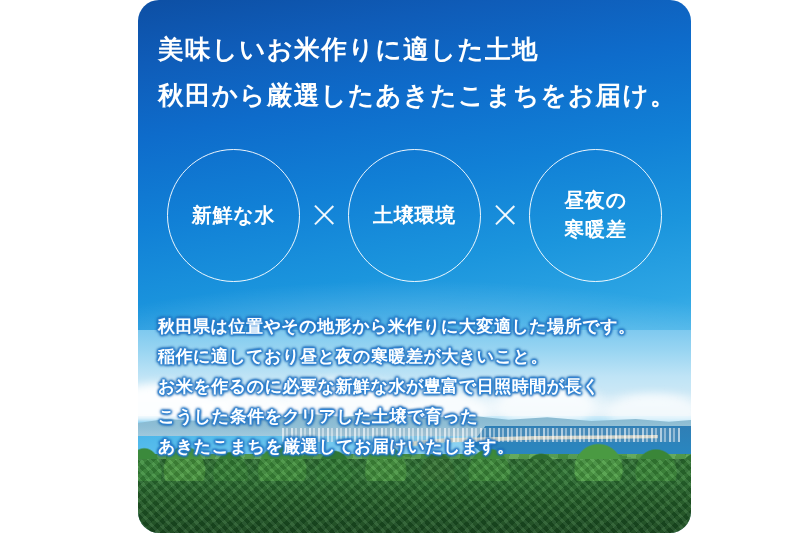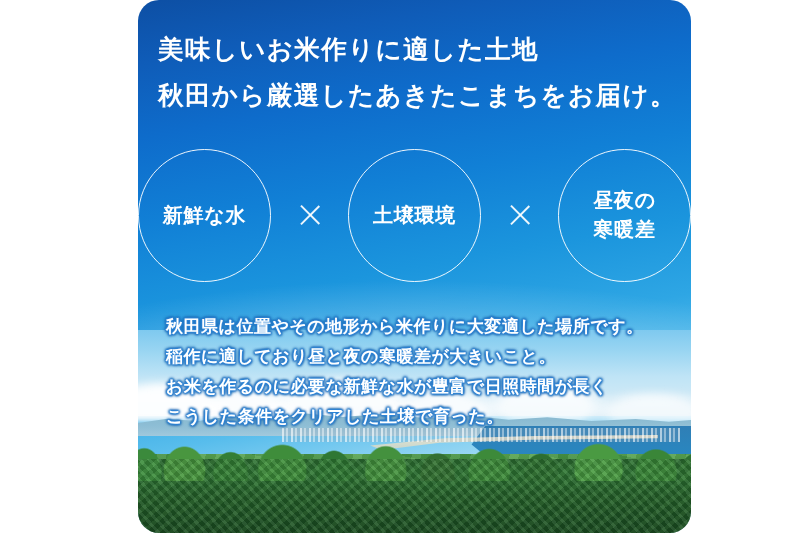--- a/index.html
+++ b/index.html
@@ -229,21 +229,21 @@
 
   
   .circles {
     position: absolute;
     left: 0;
     top: 148px;
     width: 553px;
     height: 134px;
     display: flex;
     align-items: center;
-    justify-content: space-between;
+    justify-content: center;
   }
   .circle {
     width: 133px;
     height: 133px;
     flex: 0 0 133px;
     border: 1.4px solid rgba(255,255,255,.92);
     border-radius: 50%;
     display: flex;
     align-items: center;
     justify-content: center;
@@ -290,21 +290,21 @@
        0 0 2px #2f86d8,
        1px 0 2px #2f86d8,
       -1px 0 2px #2f86d8,
        0 1px 2px #2f86d8,
        0 -1px 2px #2f86d8,
        1px 1px 3px rgba(20,90,160,.95),
       -1px 1px 3px rgba(20,90,160,.95),
        1px -1px 3px rgba(20,90,160,.95),
       -1px -1px 3px rgba(20,90,160,.95);
   }
-  .body-copy div { display: block; margin-left: 8px; }
+  .body-copy div { display: block; }
 </style>
 </head>
 <body>
 
 <div class="canvas">
 
   <div class="banner">
 
     <div class="sky-bloom"></div>
 
@@ -345,17 +345,18 @@
           <span>寒暖差</span>
         </span>
       </div>
 
     </div>
 
     <div class="body-copy">
       <div>秋田県は位置やその地形から米作りに大変適した場所です。</div>
       <div>稲作に適しており昼と夜の寒暖差が大きいこと。</div>
       <div>お米を作るのに必要な新鮮な水が豊富で日照時間が長く</div>
-      <div>こうした条件をクリアした土壌で育った。</div>
+      <div>こうした条件をクリアした土壌で育った</div>
+      <div>あきたこまちを厳選してお届けいたします。</div>
     </div>
 
   </div>
 </div>
 
 </body></html>

